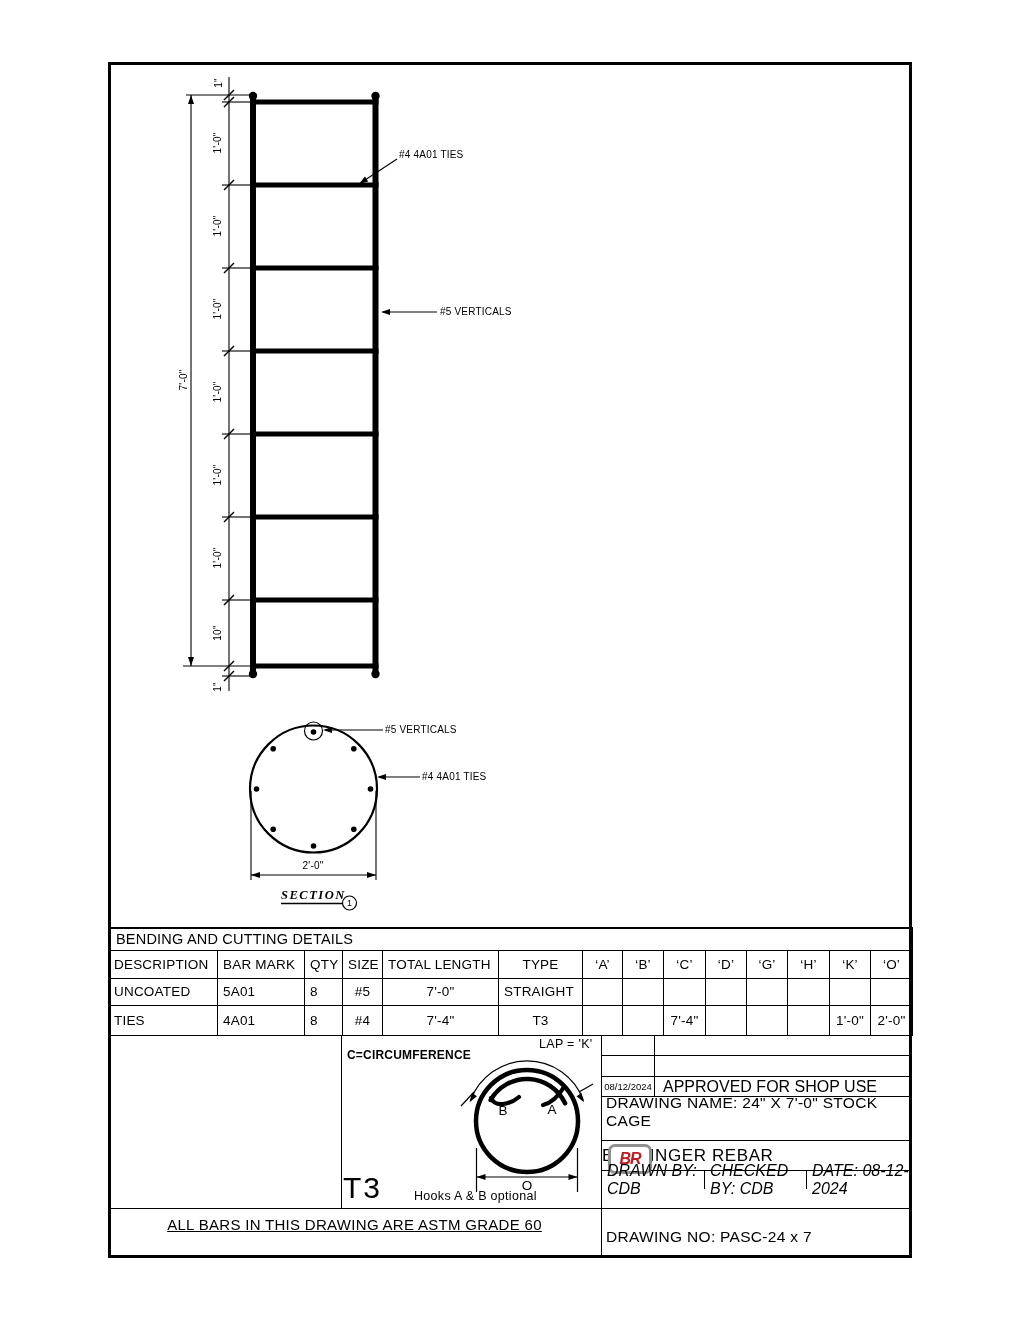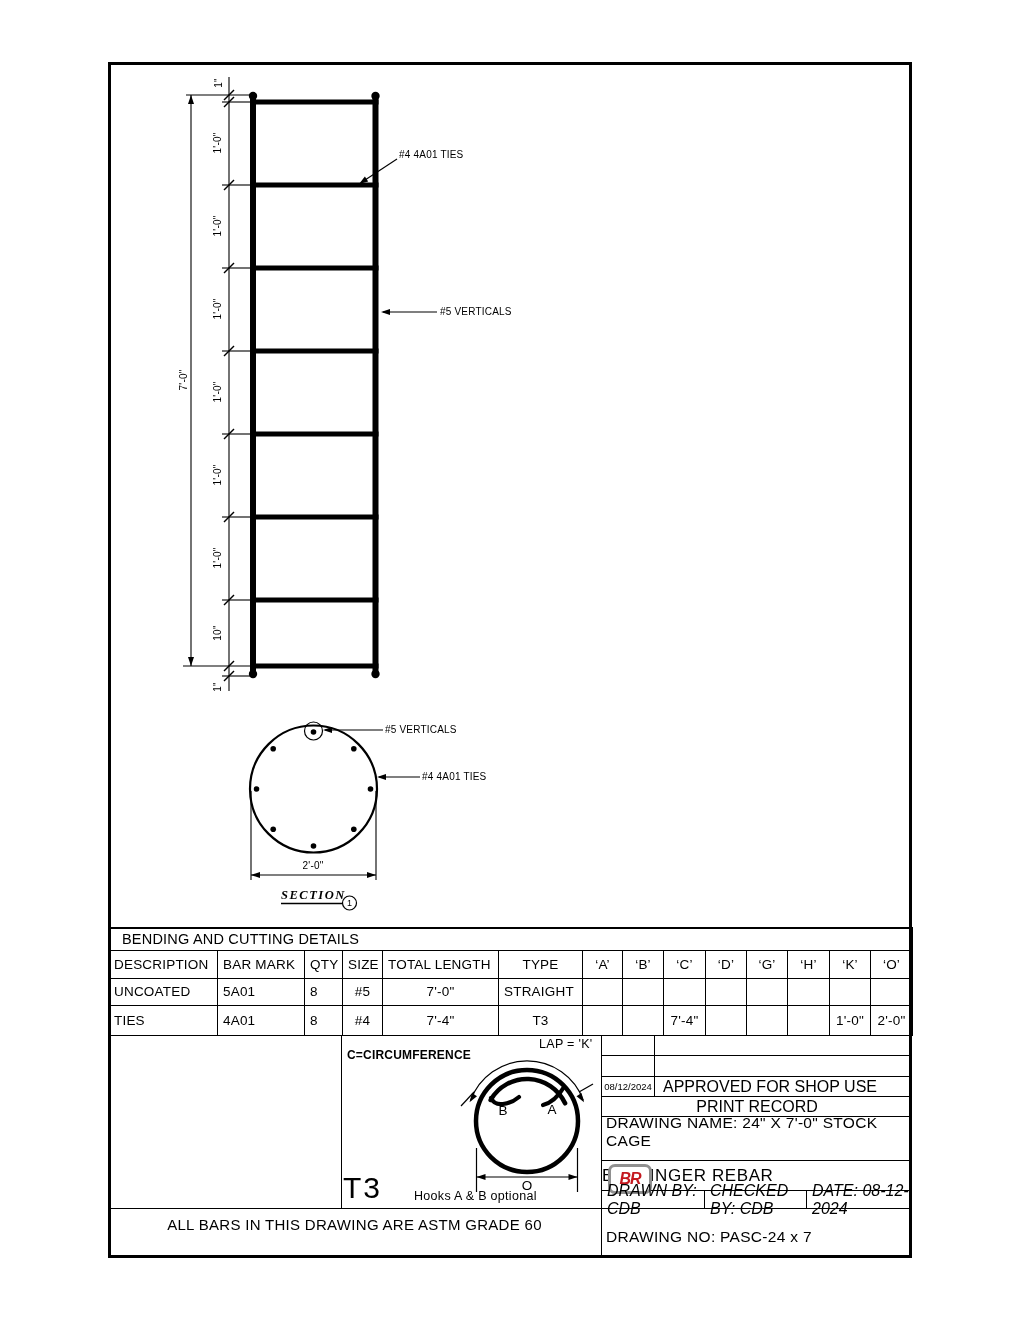--- a/index.html
+++ b/index.html
@@ -14,33 +14,33 @@
   .cx{transform:translateX(-50%);}
   .f10{font-size:10px;letter-spacing:.2px;}
   .f12{font-size:12.5px;letter-spacing:.3px;}
   .f13{font-size:13.5px;}
   .sect{font-family:"Liberation Serif",serif;font-weight:bold;font-style:italic;
         font-size:12.5px;letter-spacing:1.5px;}
   .bt{position:absolute;left:108px;top:927px;border-collapse:collapse;table-layout:fixed;}
   .bt td{border:1.2px solid #000;font-size:13.5px;padding:0 0 0 5px;vertical-align:middle;
          overflow:hidden;letter-spacing:.2px;}
   .bt td.ctr{text-align:center;padding:0;}
-  .bt tr.title td{font-size:14.5px;padding-left:13px;border-top:2.5px solid #000;}
+  .bt tr.title td{font-size:14.5px;padding-left:7px;border-top:2.5px solid #000;}
   .panel{position:absolute;box-sizing:border-box;border-color:#000;}
   .br{border-right:1.2px solid #000;}
   .bb{border-bottom:1.2px solid #000;}
   .row{position:relative;box-sizing:border-box;width:100%;display:flex;align-items:center;}
   .cell{box-sizing:border-box;height:100%;display:flex;align-items:center;}
   .small{font-size:16px;}
   .tiny{font-size:9.5px;}
   .cadbig{font-size:15.5px;letter-spacing:.3px;}
   .logo-box{position:absolute;left:6px;top:3px;width:38px;height:24px;border:3px solid #909090;
             border-radius:7px;background:#fff;display:flex;align-items:center;justify-content:center;
             font-weight:bold;font-style:italic;font-size:16px;letter-spacing:-1px;color:#c4191f;}
-  .note-panel{text-align:center;font-size:15px;letter-spacing:.3px;line-height:19px;padding-top:6px;}
+  .note-panel{text-align:center;font-size:15px;letter-spacing:.3px;line-height:19px;padding-top:6px;text-decoration:underline;}
 </style>
 </head>
 <body>
 
 <div class="page">
 
   <svg class="lines" width="1020" height="1320" viewBox="0 0 1020 1320">
     <g stroke="#000" fill="none">
 
       <line x1="253" y1="96" x2="253" y2="674" stroke-width="6" stroke-linecap="round"></line>
@@ -255,21 +255,20 @@
     <div class="row bb" style="height:21px;flex:none;">
       <div class="cell br" style="width:53px;"></div>
     </div>
     <div class="row bb" style="height:21px;flex:none;">
       <div class="cell br" style="width:53px;"></div>
     </div>
     <div class="row bb" style="height:20px;flex:none;">
       <div class="cell br tiny" style="width:53px;justify-content:center;">08/12/2024</div>
       <div class="cell small" style="padding-left:8px;flex:1;">APPROVED FOR SHOP USE</div>
     </div>
-    <div class="row bb small" style="height:20px;flex:none;justify-content:center;">PRINT RECORD</div>
     <div class="row bb" style="height:44px;flex:none;align-items:flex-end;">
       <div class="cadbig" style="padding:0 0 10px 4px;">DRAWING NAME: 24" X 7'-0" STOCK CAGE</div>
     </div>
     <div class="row bb" style="height:30px;flex:none;">
       <div class="logo-box">
         <span>BR</span>
       </div>
       <div style="font-size:17px;letter-spacing:.6px;">BOLSINGER REBAR</div>
     </div>
     <div class="row" style="height:18px;flex:none;font-style:italic;">

